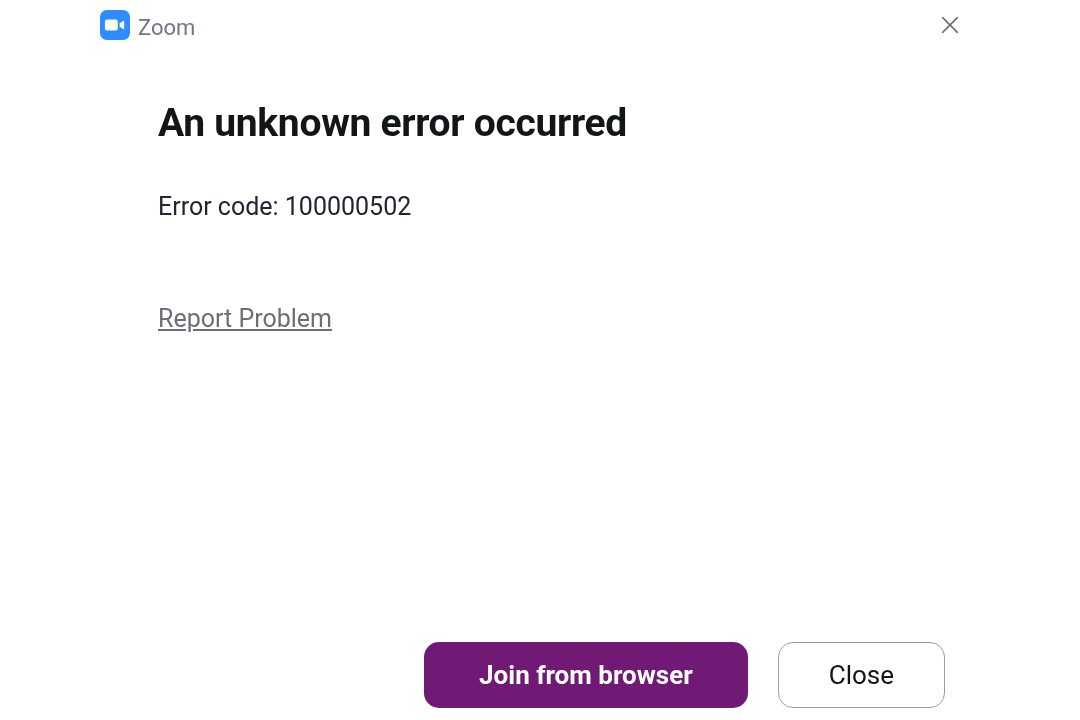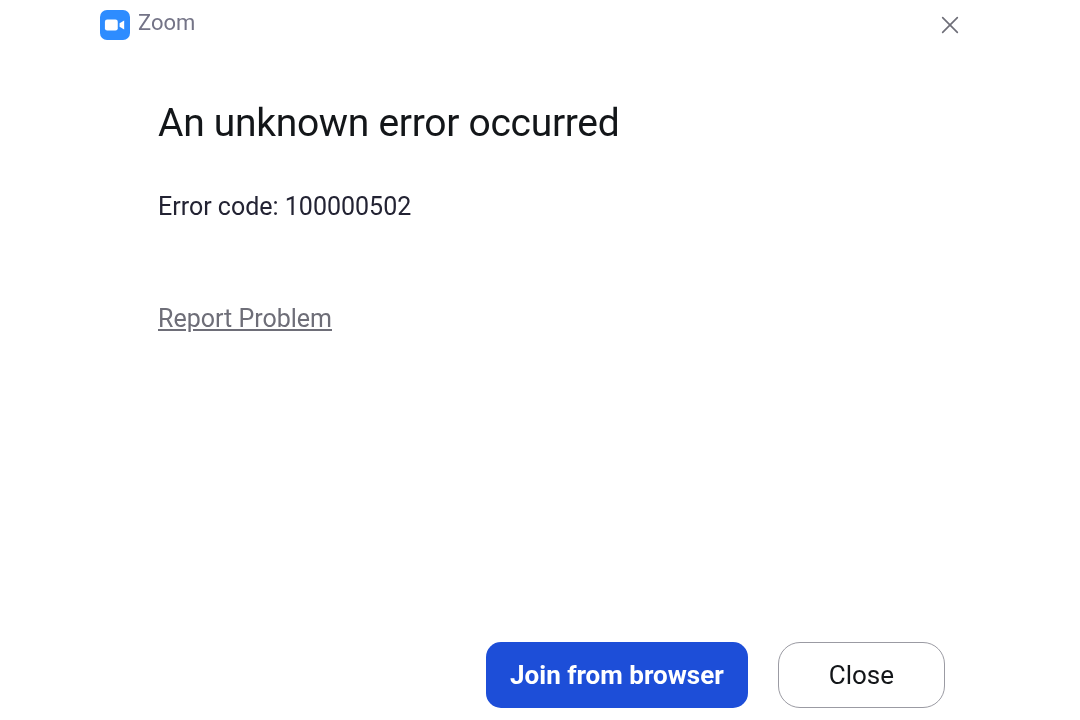--- a/index.html
+++ b/index.html
@@ -10,21 +10,21 @@
     body {
       font-family: -apple-system, BlinkMacSystemFont, "Segoe UI", Roboto, Helvetica, Arial, sans-serif;
       background: #ffffff;
       width: 1080px;
       height: 720px;
       position: relative;
       overflow: hidden;
     }
     .header {
       display: flex;
-      align-items: flex-start;
+      align-items: flex-end;
       padding: 10px 0 0 100px;
       gap: 8px;
     }
     .zoom-logo {
       width: 30px;
       height: 30px;
       background: #2D8CFF;
       border-radius: 7px;
       display: flex;
       align-items: center;
@@ -53,21 +53,21 @@
     }
     .close-x svg {
       width: 22px;
       height: 22px;
     }
     .content {
       padding: 60px 0 0 158px;
     }
     .error-title {
       font-size: 39px;
-      font-weight: 400;
+      font-weight: 700;
       color: #131619;
       letter-spacing: -0.3px;
       line-height: 1.2;
       margin-bottom: 45px;
     }
     .error-code {
       font-size: 25px;
       color: #232333;
       font-weight: 400;
       margin-bottom: 83px;
@@ -82,35 +82,35 @@
     }
     .footer {
       position: absolute;
       bottom: 12px;
       right: 135px;
       display: flex;
       gap: 30px;
       align-items: center;
     }
     .btn-primary {
-      background: #1d4ed8;
+      background: #701a75;
       color: #ffffff;
       border: none;
       border-radius: 15px;
-      padding: 18px 24px;
+      padding: 18px 55px;
       font-size: 26px;
       font-weight: 700;
       cursor: pointer;
       font-family: inherit;
     }
     .btn-secondary {
       background: #ffffff;
       color: #131619;
       border: 1.5px solid #9b9ba3;
-      border-radius: 22px;
+      border-radius: 15px;
       padding: 17px 50px;
       font-size: 26px;
       font-weight: 400;
       cursor: pointer;
       font-family: inherit;
     }
   </style>
 </head>
 <body>
 

